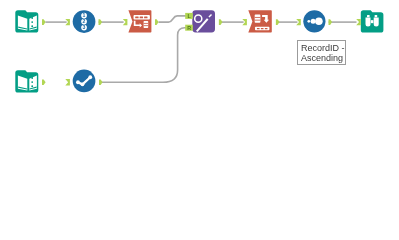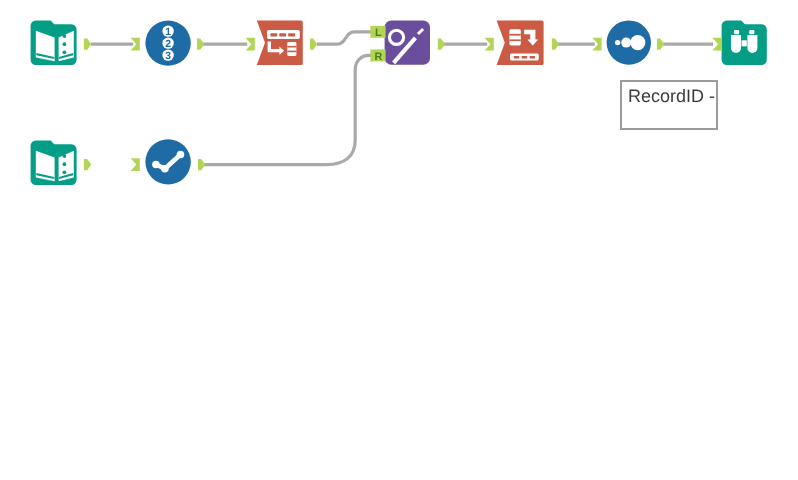--- a/index.html
+++ b/index.html
@@ -208,16 +208,17 @@
       </g>
       <g>
         <rect x="185.2" y="12.9" width="7.6" height="6" fill="#b2d654"></rect>
         <text x="189.2" y="18" text-anchor="middle" font-size="5.4" font-weight="bold" font-family="&quot;Liberation Sans&quot;,sans-serif" fill="#4f7a18">L</text>
       </g>
       <g>
         <rect x="185.2" y="24.7" width="7.6" height="6" fill="#b2d654"></rect>
         <text x="189.2" y="29.8" text-anchor="middle" font-size="5.4" font-weight="bold" font-family="&quot;Liberation Sans&quot;,sans-serif" fill="#4f7a18">R</text>
       </g>
     </svg>
-  <div class="annobox" id="annobox" style="left:310px;top:40px;width:48.5px;height:25px;">
+  <div class="annobox" id="annobox" style="left:297px;top:40px;width:48.5px;height:25px;">
     <div class="annotext" style="left:3px;top:2px;">RecordID -</div>
+    <div class="annotext" style="left:3px;top:12px;">Ascending</div>
   </div>
 </div>
 
 </body></html>

